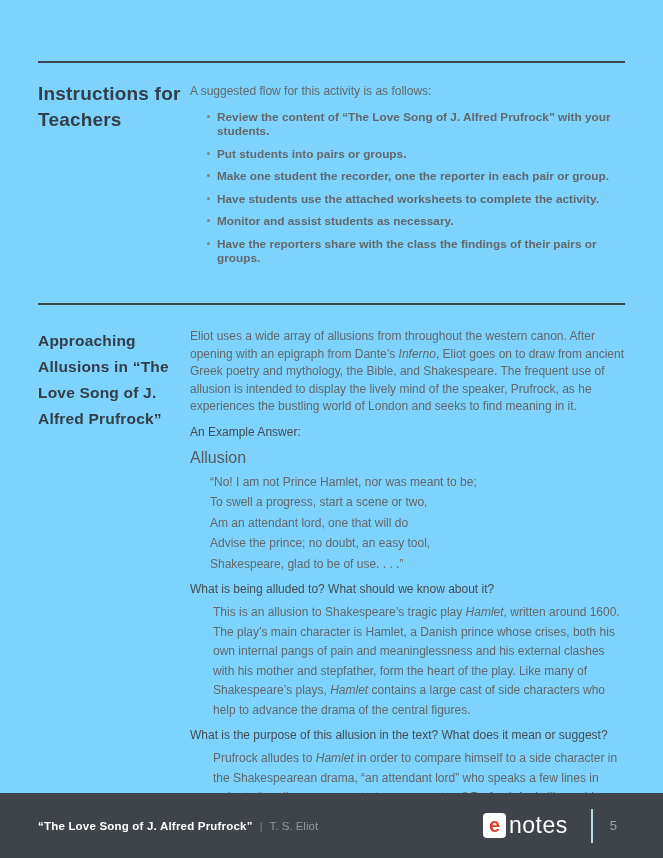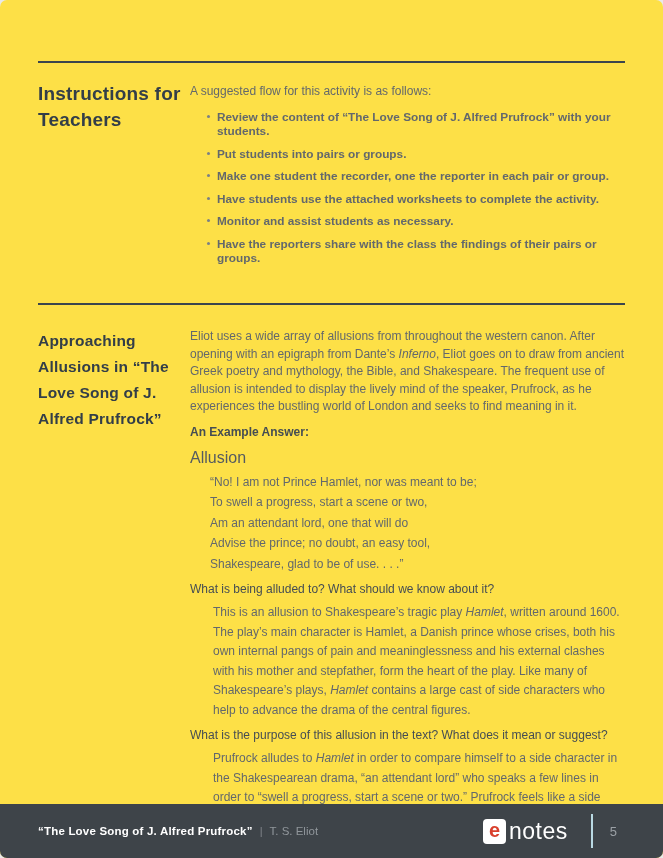--- a/index.html
+++ b/index.html
@@ -1,42 +1,42 @@
 <!DOCTYPE html>
 <html><head>
 <meta charset="utf-8">
 <style>
   html,body{margin:0;padding:0;background:#e9e9e9;}
   .page{
-    position:relative;width:663px;height:858px;background:#fde047;
-    font-family:"Liberation Sans",sans-serif;overflow:hidden;margin:0 auto;border-radius:7px;
+    position:relative;width:663px;height:858px;background:#7dd3fc;
+    font-family:"Liberation Sans",sans-serif;overflow:hidden;margin:0 auto;
   }
   .rule{margin:0 38px;border-top:2px solid #3b454d;height:0;}
   .rule-top{margin-top:61px;}
   .rule-mid{margin-top:30px;}
   .section{display:flex;padding:18px 36px 0 38px;}
   .section-2{padding-top:21px;}
   .col-left{width:152px;flex-shrink:0;padding-right:8px;box-sizing:border-box;}
   .col-right{flex:1;min-width:0;}
   h2.sec-heading{margin:0;font-size:19px;line-height:26px;font-weight:bold;color:#333e48;letter-spacing:0.2px;}
   h3.sec-heading{margin:2px 0 0;font-size:15.5px;line-height:26px;font-weight:bold;color:#333e48;letter-spacing:0.2px;}
   .intro{margin:2px 0 0;font-size:12px;line-height:17px;color:#63686c;}
   ul.bullets{list-style:none;margin:10px 0 0;padding:0 0 0 17px;}
   ul.bullets li{position:relative;padding-left:10px;margin:0 0 8.5px;font-size:11.8px;line-height:14px;color:#63686c;font-weight:bold;}
   .dot{position:absolute;left:0;top:5px;width:3px;height:3px;border-radius:50%;background:#7c8185;}
   .para{margin:2px 0 0;font-size:12px;line-height:17.5px;color:#63686c;}
-  .label-bold{margin:9px 0 0;font-size:12px;line-height:14px;font-weight:bold;color:#454d53;}
+  .label-bold{margin:9px 0 0;font-size:12px;line-height:14px;font-weight:normal;color:#454d53;}
   .label{margin:12px 0 0;font-size:16px;line-height:14px;color:#555b60;}
   .quote{margin:7px 0 0;padding-left:20px;}
   .quote p{margin:0;font-size:12px;line-height:20.5px;color:#63686c;}
   .question{margin:8px 0 0;font-size:12px;line-height:15px;color:#454d53;}
   .answer{margin:6px 0 0;padding-left:23px;font-size:12px;line-height:19.5px;color:#63686c;}
   .answer i,.para i{font-style:italic;}
   footer{
-    position:absolute;left:0;right:0;bottom:0;height:54px;background:#3e4449;
+    position:absolute;left:0;right:0;bottom:0;height:65px;background:#3e4449;
     display:flex;align-items:center;justify-content:space-between;
     padding:0 46px 0 38px;box-sizing:border-box;
   }
   .f-left{display:flex;align-items:baseline;white-space:nowrap;}
   .f-title{color:#ffffff;font-weight:bold;font-size:11.5px;letter-spacing:0.2px;}
   .f-sep{color:#80868b;font-size:11px;margin:0 7px;}
   .f-author{color:#90969b;font-size:11.5px;}
   .f-right{display:flex;align-items:center;}
   .logo{display:flex;align-items:center;}
   .logo-e{

